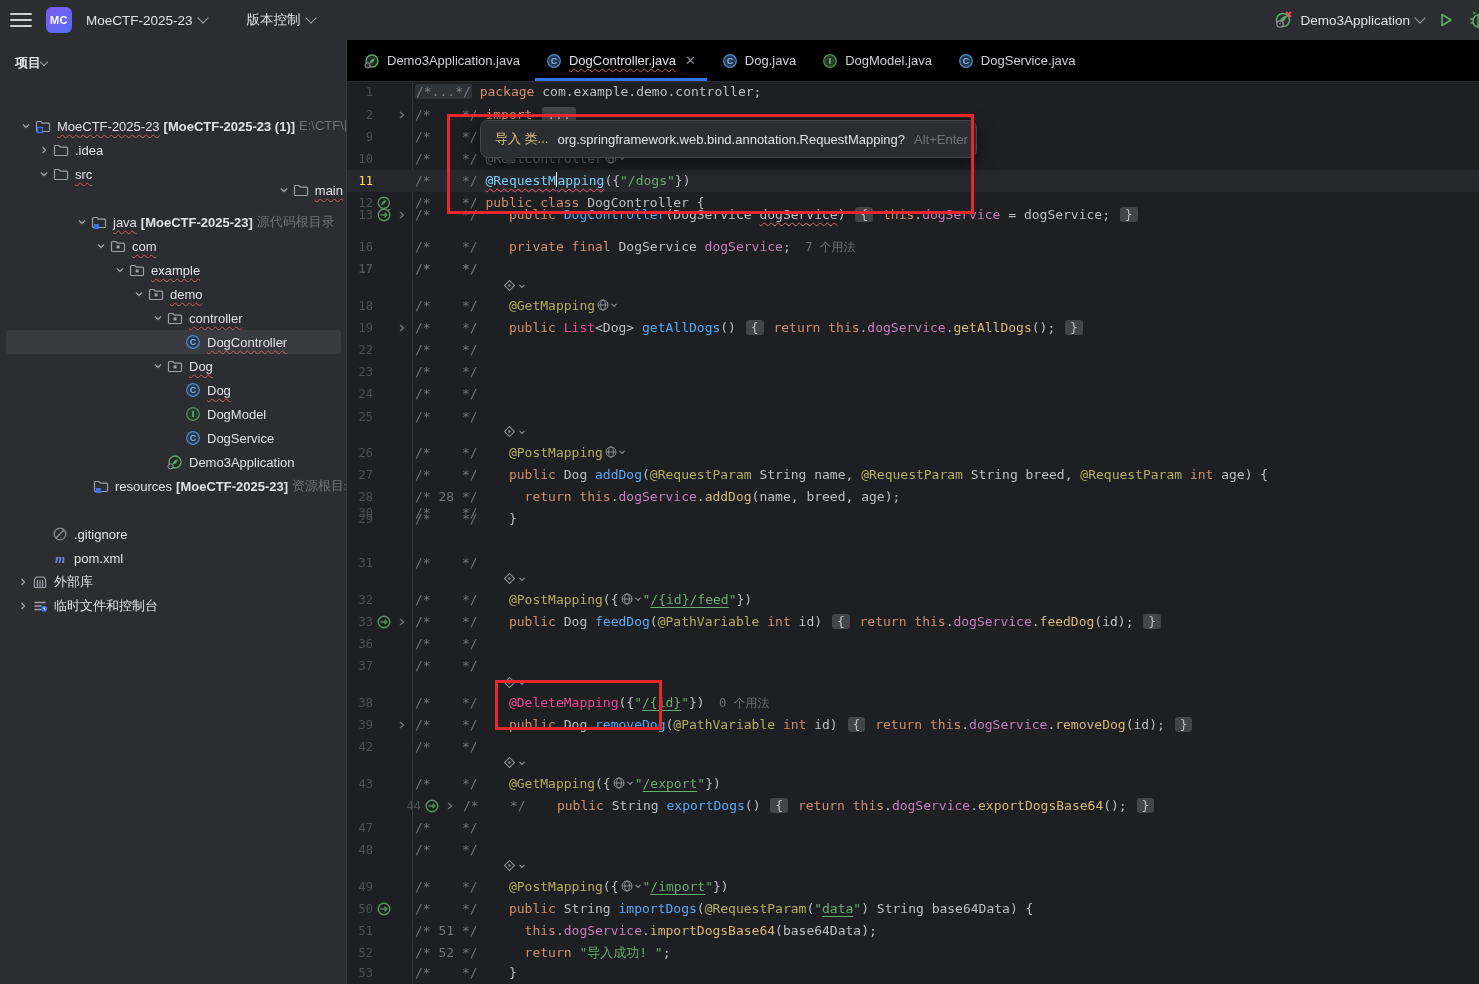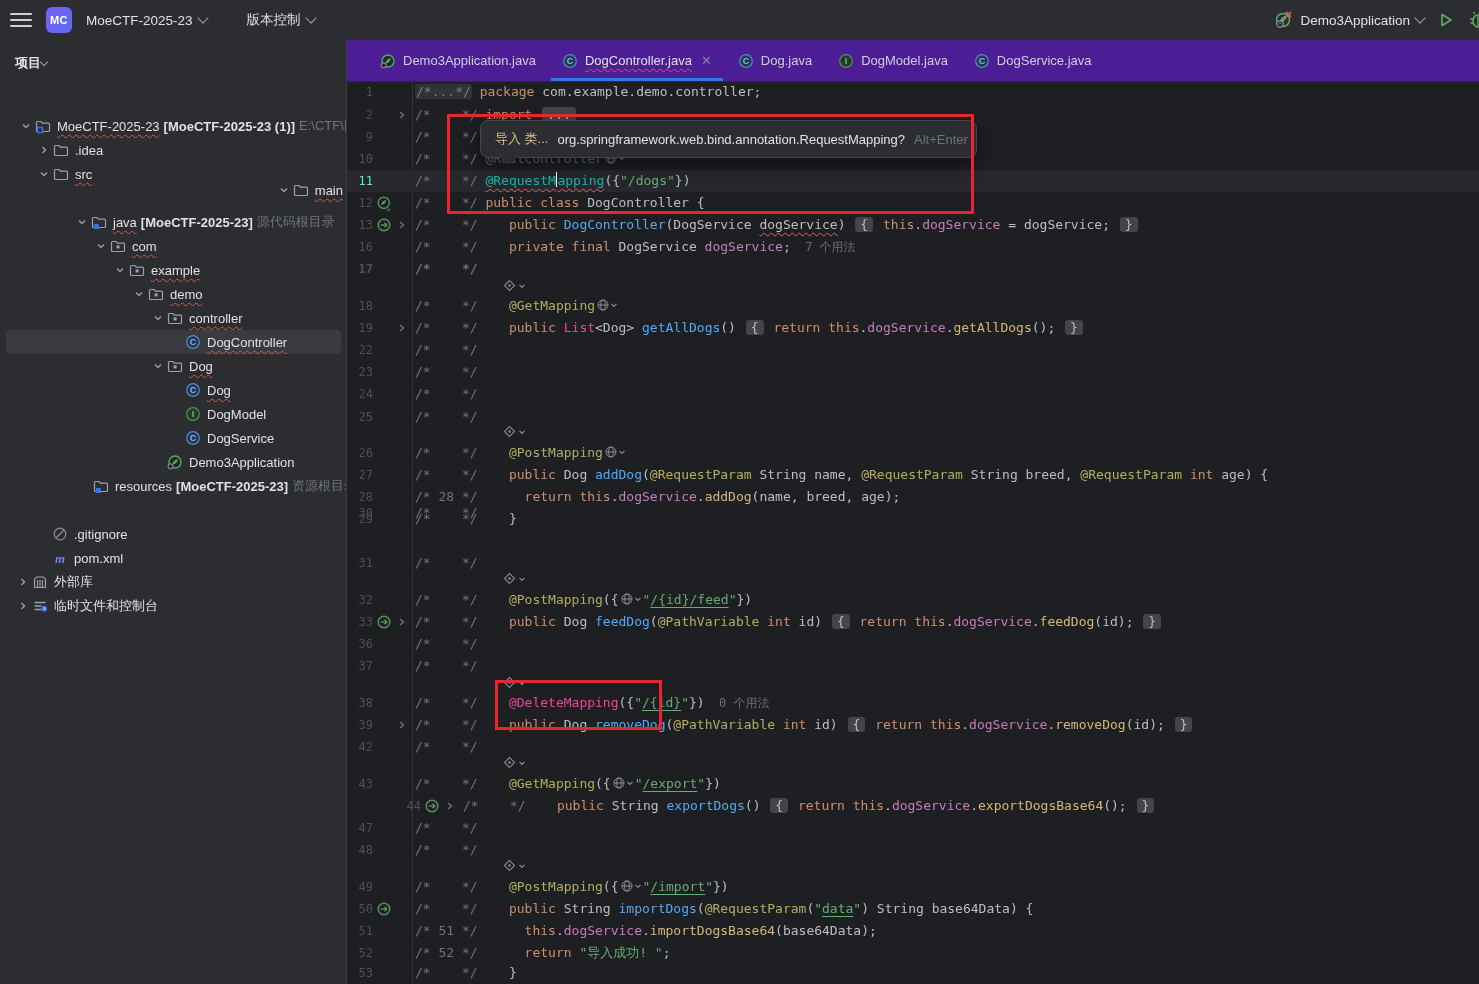--- a/index.html
+++ b/index.html
@@ -28,38 +28,38 @@
   .trow>*{position:relative}
   .tchev{width:16px;height:16px;display:flex;align-items:center;justify-content:center;flex:0 0 16px}
   .ticon{width:18px;height:18px;display:flex;align-items:center;justify-content:center;margin-right:5px;flex:0 0 18px}
   .tlbl{margin-right:4px}
   .tbold{font-weight:bold;margin-right:4px}
   .tdim{color:#6f737a}
   .sq{text-decoration-line:underline;text-decoration-style:wavy;text-decoration-color:#cf5b56;
       text-decoration-thickness:1px;text-underline-offset:3px}
   #editor{position:absolute;left:347px;top:40px;width:1132px;height:944px;background:#1e1f22;overflow:hidden}
   #tabbar{position:absolute;left:0;top:0;width:100%;height:42px;display:flex;align-items:stretch;
-          padding-left:20px;border-bottom:1px solid #2b2d30;background:#4c1d95;z-index:4}
+          padding-left:4px;border-bottom:1px solid #2b2d30;background:#000000;z-index:4}
   .tab{display:flex;align-items:center;gap:7px;padding:0 13px;font-size:13px;color:#ced0d6;position:relative;cursor:pointer}
   .tab.active{color:#dfe1e5}
   .tab.active::after{content:"";position:absolute;left:2px;right:2px;bottom:0;height:3px;background:#3574f0}
   .tab .close{color:#868a91;font-size:13px;margin-left:2px}
   #code{position:absolute;left:0;top:42px;width:100%;height:902px}
   .gutline{position:absolute;left:65px;top:0;bottom:0;width:1px;background:#313438}
   .crow{position:absolute;left:0;width:100%;height:22px;line-height:22px;
         font-family:"DejaVu Sans Mono",monospace;font-size:13px;white-space:pre}
   .crow.cl{background:#26282e}
   .lnum{position:absolute;left:0;top:0;width:26px;text-align:right;color:#4d5157;font-size:12px;font-family:"DejaVu Sans Mono",monospace}
-  .lnum.bright{color:#5eead4}
+  .lnum.bright{color:#fde047}
   .gico{position:absolute;left:29px;top:3px;width:16px;height:16px;cursor:pointer}
   .gchev{position:absolute;left:49px;top:3px;width:14px;height:16px;display:flex;align-items:center;cursor:pointer}
   .ctext{position:absolute;left:68px;top:0;white-space:pre}
   .s-c{color:#6f737a}.s-k{color:#cf8e6d}.s-t{color:#bcbec4}.s-a{color:#b3ae60}
   .s-e{color:#ec4899}
-  .s-ew{color:#14b8a6;text-decoration-line:underline;text-decoration-style:wavy;text-decoration-color:#f75464;text-decoration-thickness:1px;text-underline-offset:3px}
+  .s-ew{color:#7dd3fc;text-decoration-line:underline;text-decoration-style:wavy;text-decoration-color:#f75464;text-decoration-thickness:1px;text-underline-offset:3px}
   .s-s{color:#6aab73}
   .s-su{color:#6aab73;text-decoration:underline;text-underline-offset:3px}
   .s-m{color:#d5b778}.s-d{color:#56a8f5}.s-f{color:#c77dbb}
   .s-tw{color:#bcbec4;text-decoration-line:underline;text-decoration-style:wavy;text-decoration-color:#d56a66;text-decoration-thickness:1px;text-underline-offset:3px}
   .s-dim{color:#6f737a}
   .s-h{color:#6b7178;font-size:12px}
   .s-fold{color:#7a7e85;background:#2f3237;border-radius:2px;padding:0 1px}
   .s-fb{background:#43454a;color:#bcbec4;border-radius:3px;padding:0 5px;margin:0 2px}
   .caret{display:inline-block;width:1.5px;height:15px;background:#ffffff;vertical-align:-2px}
   .glwrap{display:inline-flex;align-items:center;vertical-align:-2px;margin:0 1px}
@@ -445,21 +445,21 @@
               <path d="M2 7h10" stroke="#8a8e96" stroke-width="1"></path>
             </svg><svg xmlns="http://www.w3.org/2000/svg" width="8" height="8" viewBox="0 0 8 8">
               <path d="M1.5 2.8L4 5.3 6.5 2.8" fill="none" stroke="#8a8e96" stroke-width="1.2"></path>
             </svg></span></span></div>
       <div class="crow cl" style="top: 88px;"><span class="lnum bright">11</span><span class="ctext"><span class="s-c">/*    */ </span><span class="s-ew">@RequestM</span><span class="caret"></span><span class="s-ew">apping</span><span class="s-t">({</span><span class="s-s">"/dogs"</span><span class="s-t">})</span></span></div>
       <div class="crow" style="top: 110px;"><span class="lnum">12</span><span class="gico"><svg xmlns="http://www.w3.org/2000/svg" width="16" height="16" viewBox="0 0 16 16">
             <circle cx="7.8" cy="7.8" r="5.6" fill="none" stroke="#57965c" stroke-width="1.4"></circle>
             <path d="M5 10.2c3.2-.6 4.8-2.4 5.2-5.2-2.6.4-4.6 1.8-5.2 5.2z" fill="#57965c"></path>
             <path d="M11 15l4-1.5-2.5 2.5z" fill="#8a8e96"></path>
           </svg></span><span class="ctext"><span class="s-c">/*    */ </span><span class="s-k">public class</span><span class="s-t"> DogController {</span></span></div>
-      <div class="crow" style="top: 132px;"><span class="lnum">13</span><span class="gico"><svg xmlns="http://www.w3.org/2000/svg" width="16" height="16" viewBox="0 0 16 16">
+      <div class="crow" style="top: 122px;"><span class="lnum">13</span><span class="gico"><svg xmlns="http://www.w3.org/2000/svg" width="16" height="16" viewBox="0 0 16 16">
             <circle cx="8" cy="8" r="5.8" fill="none" stroke="#57965c" stroke-width="1.4"></circle>
             <path d="M4.5 8h6" stroke="#57965c" stroke-width="1.4" fill="none"></path>
             <path d="M8.5 5.8L10.8 8l-2.3 2.2" stroke="#57965c" stroke-width="1.4" fill="none"></path>
           </svg></span><span class="gchev"><svg xmlns="http://www.w3.org/2000/svg" width="12" height="14" viewBox="0 0 12 14">
             <path d="M4 4l3.5 3L4 10" fill="none" stroke="#6f737a" stroke-width="1.4"></path>
           </svg></span><span class="ctext"><span class="s-c">/*    */ </span><span class="s-t">   </span><span class="s-k">public</span><span class="s-t"> </span><span class="s-d">DogController</span><span class="s-t">(DogService </span><span class="s-tw">dogService</span><span class="s-t">) </span><span class="s-fb">{</span><span class="s-t"> </span><span class="s-k">this</span><span class="s-t">.</span><span class="s-f">dogService</span><span class="s-t"> = dogService; </span><span class="s-fb">}</span></span></div>
       <div class="crow" style="top: 154px;"><span class="lnum">16</span><span class="ctext"><span class="s-c">/*    */ </span><span class="s-t">   </span><span class="s-k">private final</span><span class="s-t"> DogService </span><span class="s-f">dogService</span><span class="s-t">;</span><span class="s-h">  7 个用法</span></span></div>
       <div class="crow" style="top: 176px; font-weight: bold;"><span class="lnum">17</span><span class="ctext"><span class="s-c">/*    */</span></span></div>
       <div class="crow" style="top: 196px; height: 18px;"><span class="inlayico"><svg xmlns="http://www.w3.org/2000/svg" width="13" height="13" viewBox="0 0 13 13">
             <rect x="3" y="3" width="7" height="7" fill="none" stroke="#8a8e96" stroke-width="1.1" transform="rotate(45 6.5 6.5)"></rect>

